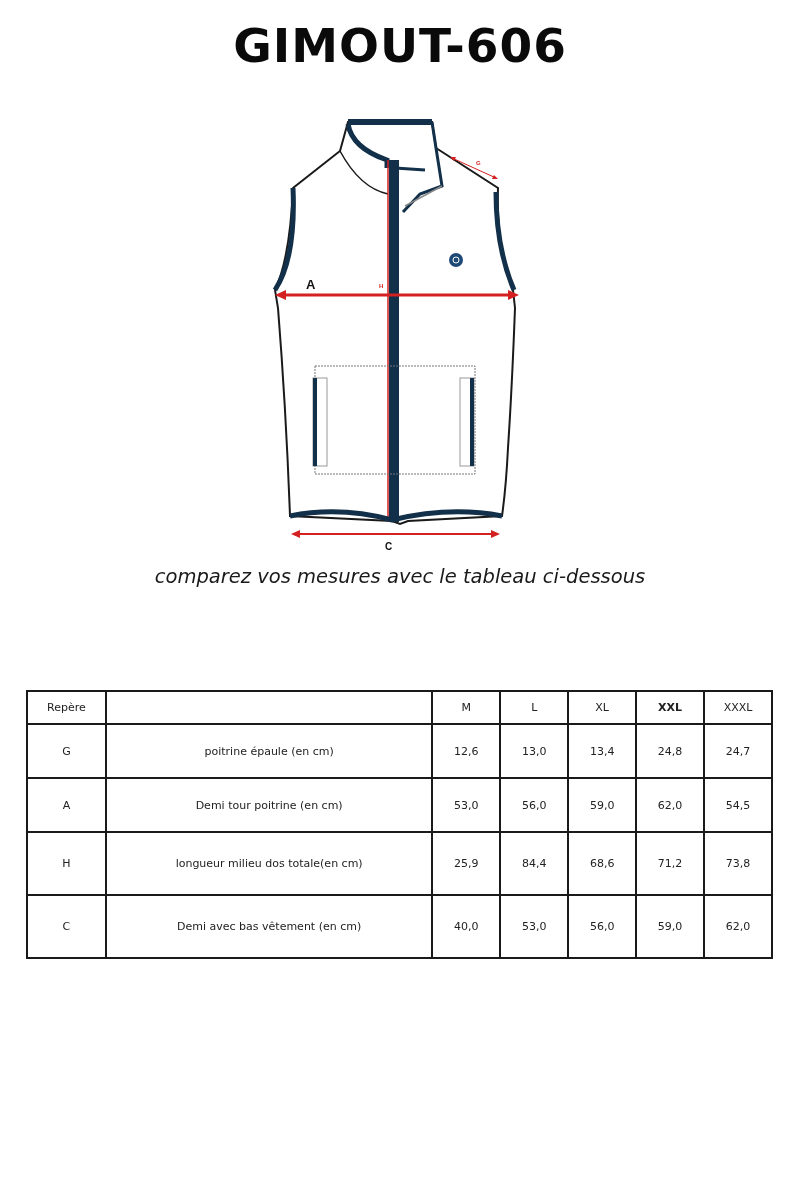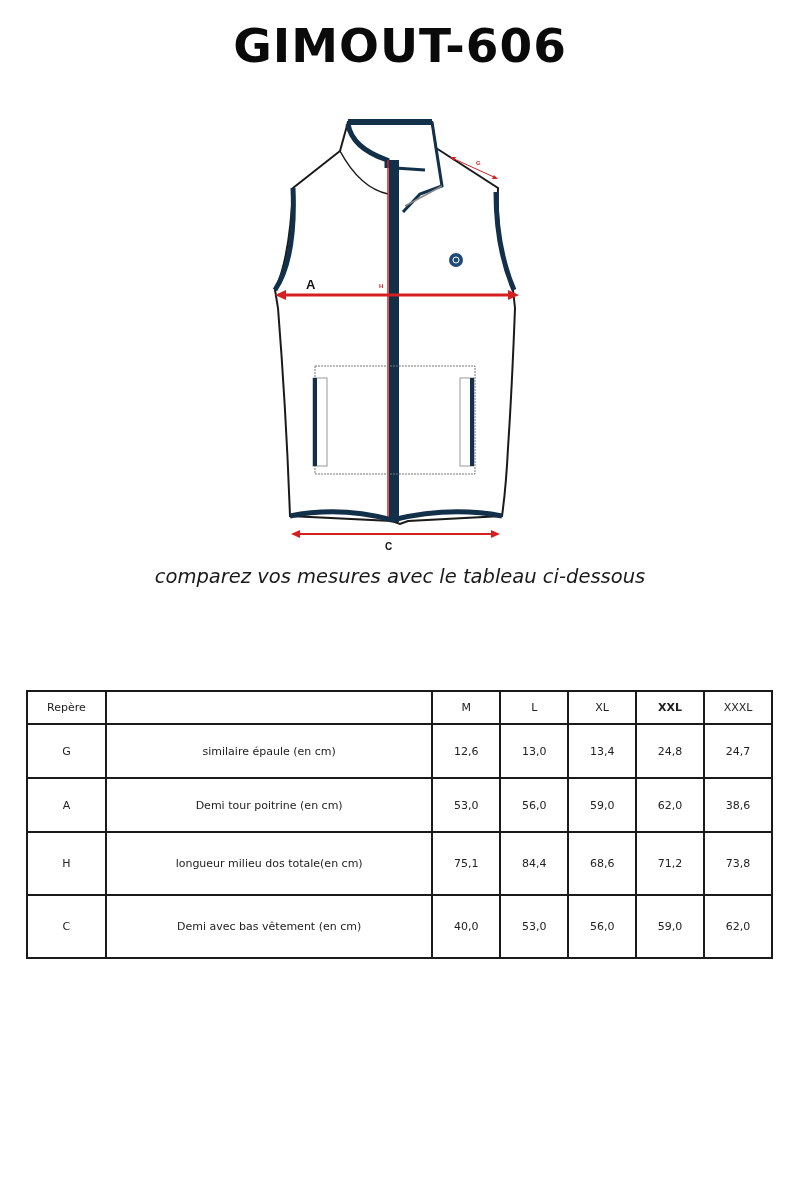--- a/index.html
+++ b/index.html
@@ -84,40 +84,40 @@
     <td class="c-key">Repère</td>
     <td class="c-desc"></td>
     <td class="c-m">M</td>
     <td class="c-l">L</td>
     <td class="c-xl">XL</td>
     <td class="c-xxl">XXL</td>
     <td class="c-xxxl">XXXL</td>
   </tr>
   <tr class="r1">
     <td>G</td>
-    <td>similaire épaule (en cm)</td>
+    <td>poitrine épaule (en cm)</td>
     <td>12,6</td>
     <td>13,0</td>
     <td>13,4</td>
     <td>24,8</td>
     <td>24,7</td>
   </tr>
   <tr class="r2">
     <td>A</td>
     <td>Demi tour poitrine (en cm)</td>
     <td>53,0</td>
     <td>56,0</td>
     <td>59,0</td>
     <td>62,0</td>
-    <td>38,6</td>
+    <td>54,5</td>
   </tr>
   <tr class="r3">
     <td>H</td>
     <td>longueur milieu dos totale(en cm)</td>
-    <td>75,1</td>
+    <td>25,9</td>
     <td>84,4</td>
     <td>68,6</td>
     <td>71,2</td>
     <td>73,8</td>
   </tr>
   <tr class="r4">
     <td>C</td>
     <td>Demi avec bas vêtement (en cm)</td>
     <td>40,0</td>
     <td>53,0</td>

